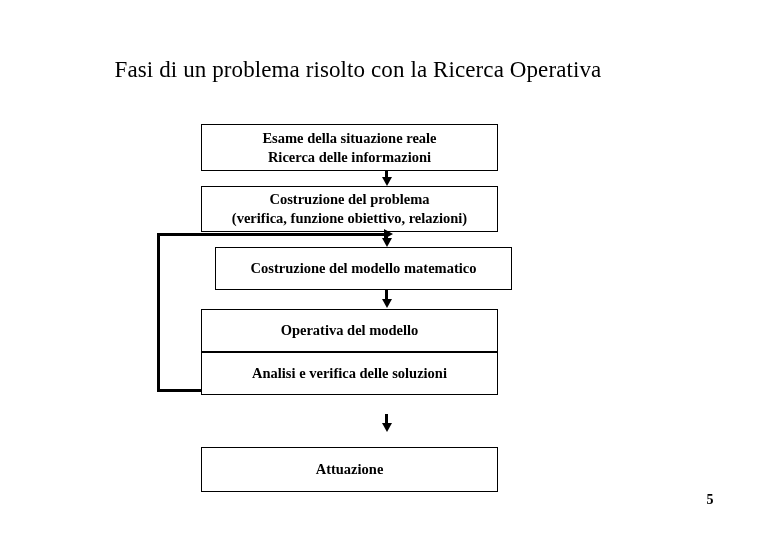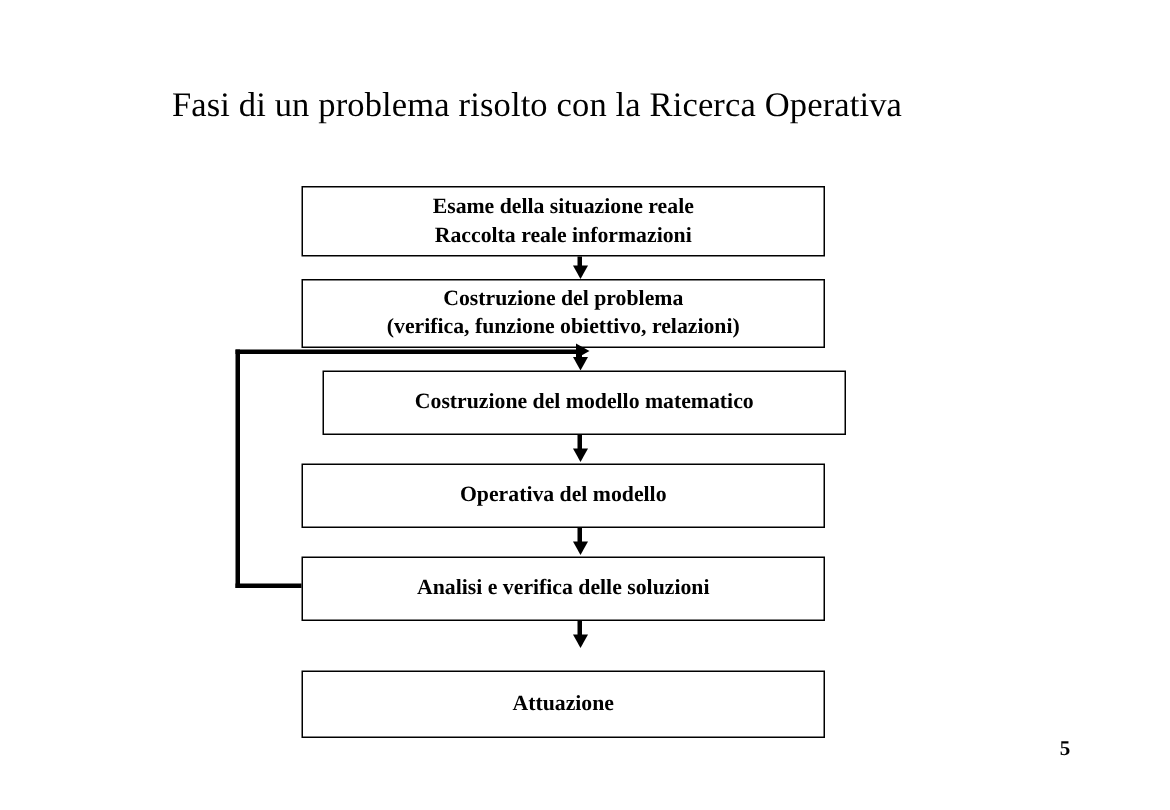--- a/index.html
+++ b/index.html
@@ -32,21 +32,21 @@
     font-size: 23px;
     font-weight: normal;
     letter-spacing: 0.1px;
     color: #000000;
     white-space: nowrap;
   }
   
   .flow-box {
     position: absolute;
     left: 201px;
-    width: 349px;
+    width: 297px;
     box-sizing: border-box;
     border: 1px solid #000000;
     background: #ffffff;
     display: flex;
     flex-direction: column;
     align-items: center;
     justify-content: center;
     font-family: "Liberation Serif", "DejaVu Serif", serif;
     font-weight: bold;
     font-size: 14.5px;
@@ -55,21 +55,21 @@
     color: #000000;
   }
   .flow-box .line {
     display: block;
     white-space: nowrap;
   }
   .box-1 { top: 124px; height: 47px; }
   .box-2 { top: 186px; height: 46px; }
   .box-3 { top: 247px; height: 43px; margin-left: 14px; }
   .box-4 { top: 309px; height: 43px; }
-  .box-5 { top: 371px; height: 43px; }
+  .box-5 { top: 352px; height: 43px; }
   .box-6 { top: 433px; height: 45px; margin-top: 14px; }
 
   
   .arrow-down {
     position: absolute;
     left: 385px;
     width: 3px;
     background: #000000;
   }
   .arrow-down::after {
@@ -138,21 +138,21 @@
 </style>
 </head>
 <body>
 
 <div id="slide">
 
   <div class="slide-title">Fasi di un problema risolto con la Ricerca Operativa</div>
 
   <div class="flow-box box-1">
     <span class="line">Esame della situazione reale</span>
-    <span class="line">Raccolta reale informazioni</span>
+    <span class="line">Ricerca delle informazioni</span>
   </div>
 
   <div class="arrow-down arrow-a"></div>
 
   <div class="flow-box box-2">
     <span class="line">Costruzione del problema</span>
     <span class="line">(verifica, funzione obiettivo, relazioni)</span>
   </div>
 
   <div class="arrow-down arrow-b"></div>

